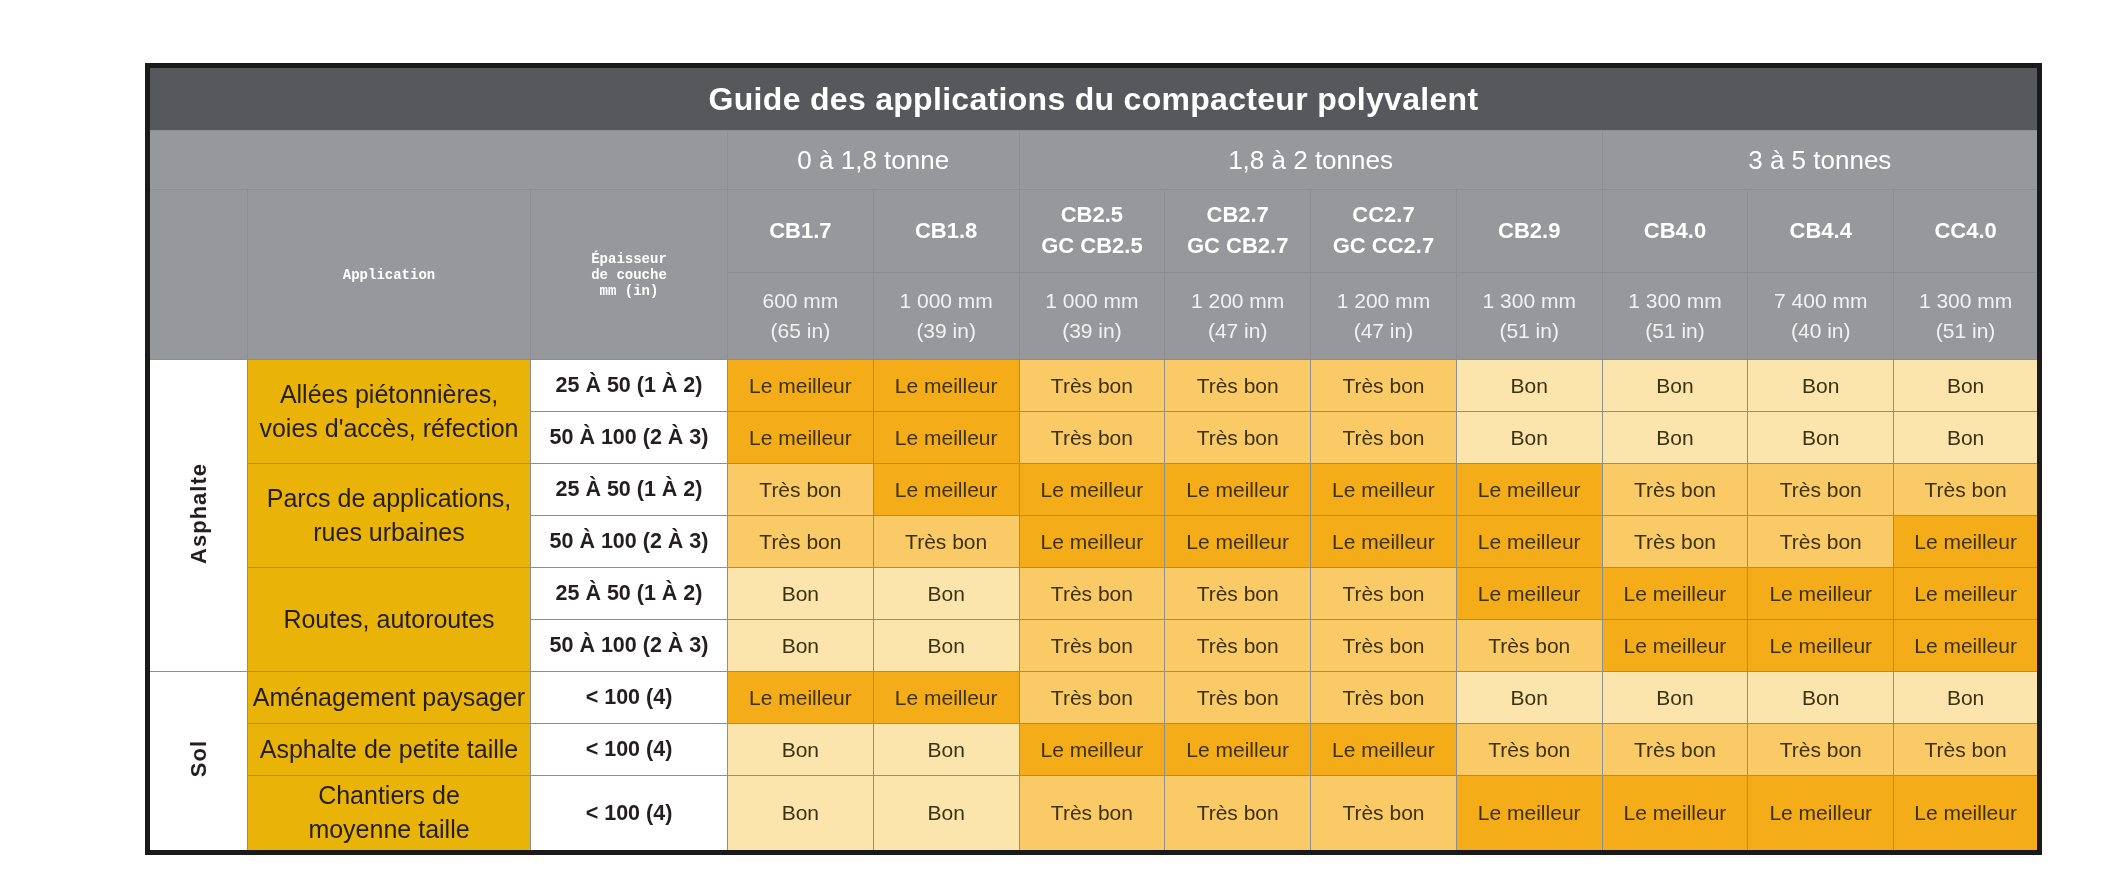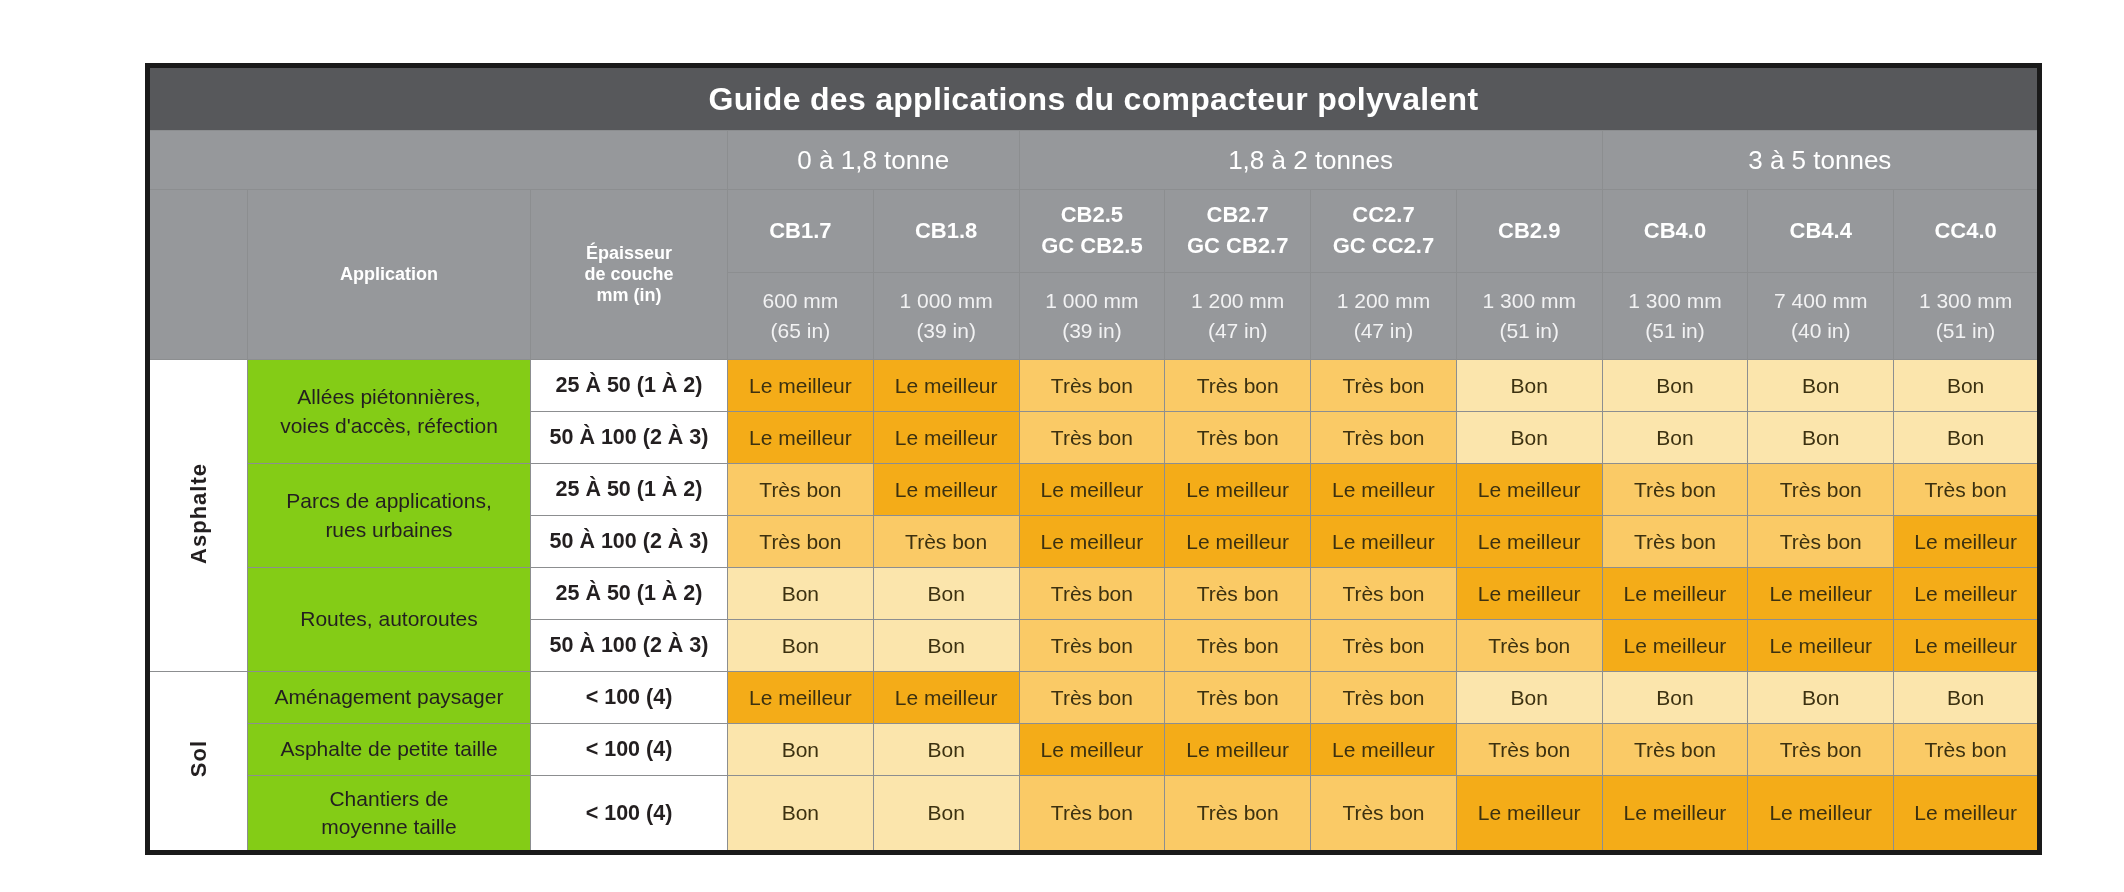--- a/index.html
+++ b/index.html
@@ -27,32 +27,32 @@
     background:#57585B; color:#ffffff;
     font-size:32px; font-weight:bold;
     height:62px;
     border-bottom:4px solid #1a1a1a;
     letter-spacing:0.3px;
   }
   .hdr { background:#96989B; color:#ffffff; border-color:#55565A; }
   .wg  { font-size:26px; font-weight:normal; height:58px; border-bottom:2px solid #3F4041; }
   .corner { height:58px; border-bottom:2px solid #3F4041; }
   .model { font-size:22px; font-weight:bold; height:82px; line-height:1.4; }
-  .colhead { font-size:18px; font-weight:bold; }
+  .colhead { font-size:14px; font-weight:bold;font-family:Liberation Mono, monospace; }
   .width-cell { font-size:21px; font-weight:normal; height:86px; line-height:1.45; color:#F2F2F3; }
   .hdr-bottom { border-bottom:4px solid #1a1a1a; }
   .thick-left { border-left:4px solid #1a1a1a; }
   
   .cat { background:#ffffff; }
   .vcat {
     writing-mode:vertical-rl; transform:rotate(180deg);
     display:inline-block;
     font-weight:bold; font-size:22px; letter-spacing:1px; color:#231F20;
   }
-  .app { background:#84cc16; font-size:21px; line-height:1.35; color:#231F20; }
+  .app { background:#eab308; font-size:25px; line-height:1.35; color:#231F20; }
   .thcell { background:#ffffff; font-size:21.5px; font-weight:bold; color:#231F20; white-space:nowrap; }
   .rating { font-size:21px; color:#3C3110; white-space:nowrap; }
   tr.datarow { height:52px; }
   tr.tall { height:77px; }
   .sep-top { border-top:3px solid #2E2E2E; }
 </style>
 </head>
 <body>
 
 <div class="stage">

